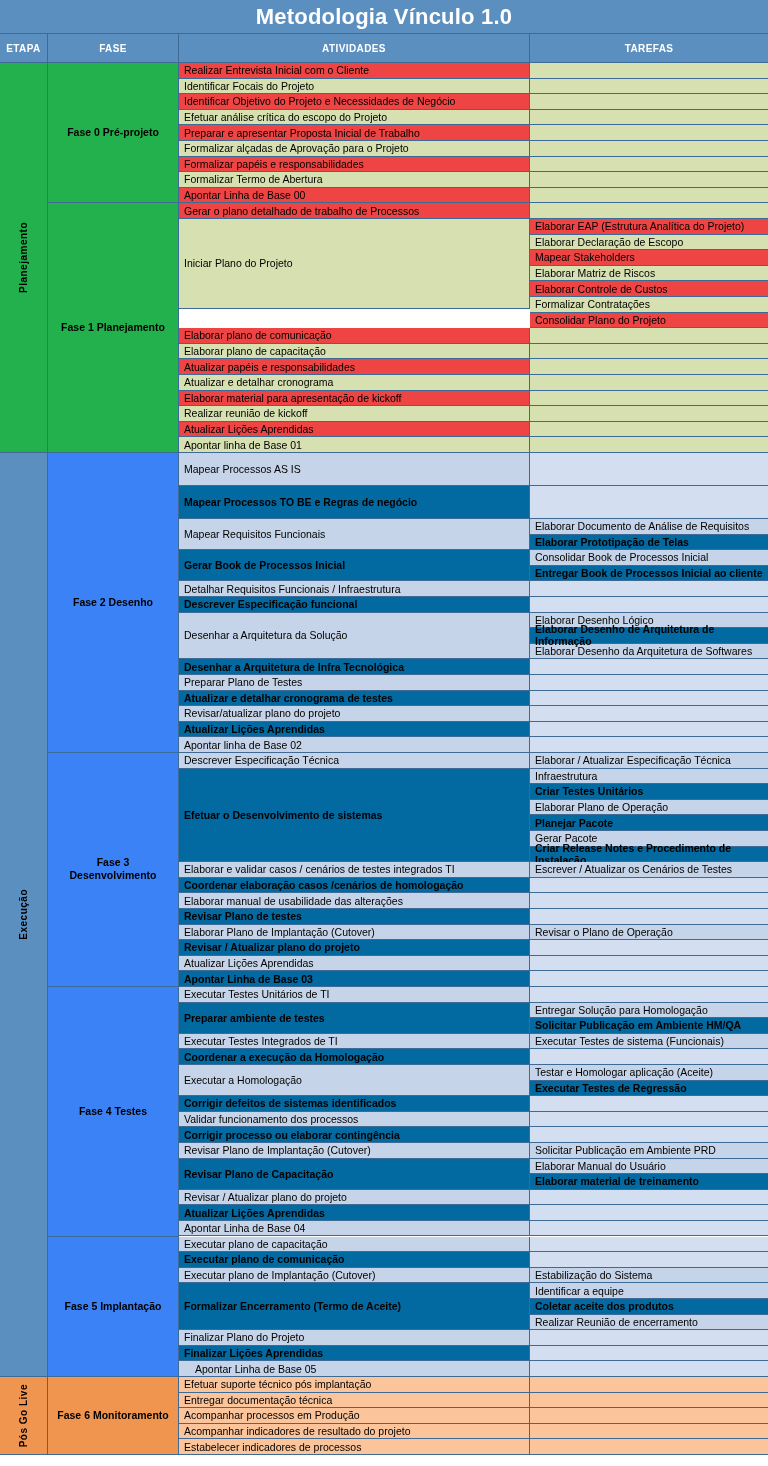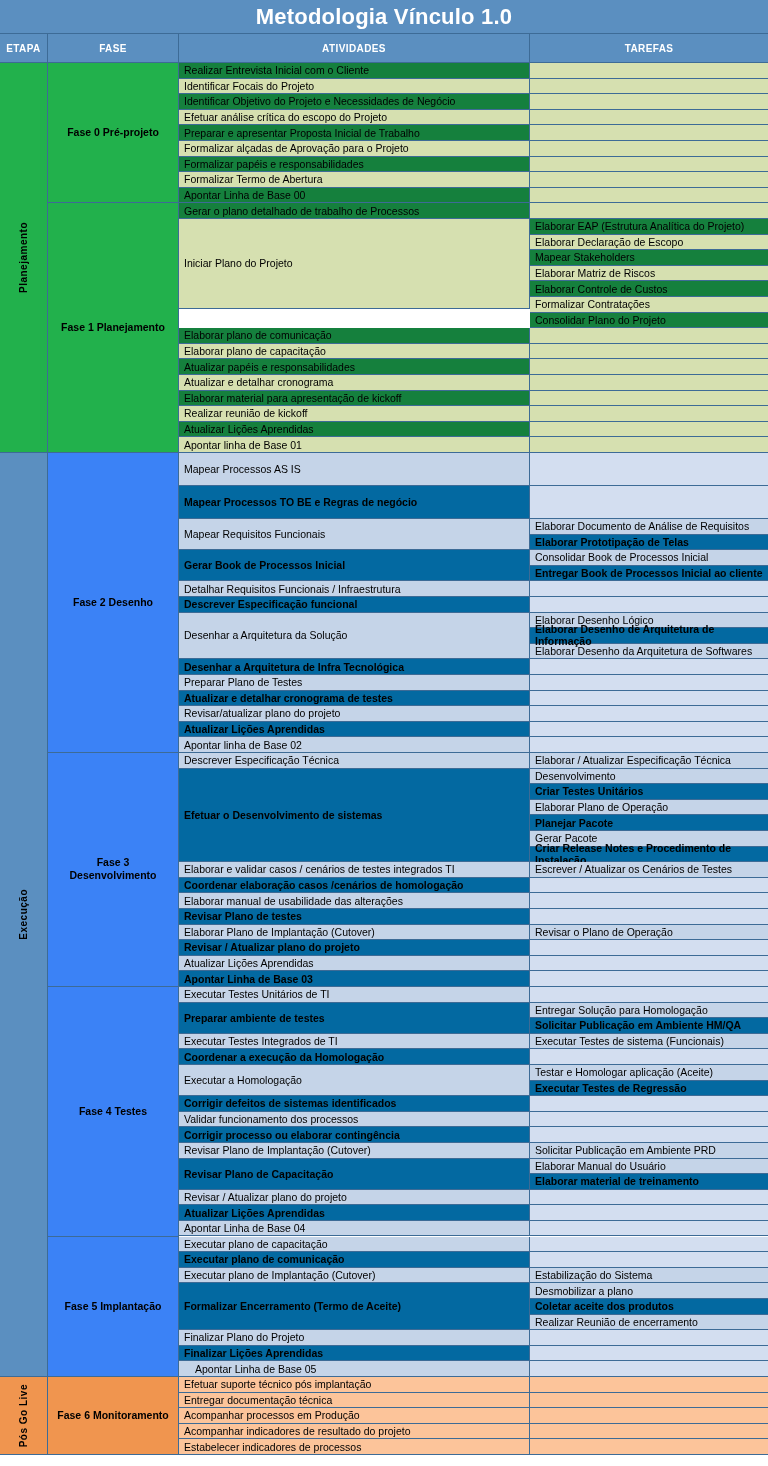--- a/index.html
+++ b/index.html
@@ -116,21 +116,21 @@
     font-size: 10.5px;
     color: #000;
     padding: 0 0 0 5px;
     display: flex;
     align-items: center;
     line-height: 1.15;
   }
   .sub-stack { width: 238px; }
   .sub-stack .cell-taref { width: 238px; }
 
-  .g-a { background: #15803d; text-align: right; }  
+  .g-a { background: #ef4444; text-align: right; }  
   .g-b { background: #d6e0b0; }
   .b-a { background: #c5d4e8; }  
   .b-b { background: #0369a1; font-weight: bold; }
   .o-a { background: #fcc49a; }  
   .empty-green { background: #d6e0b0; }
   .empty-blue  { background: #d3def0; }
   .empty-org   { background: #fcc49a; }
 </style>
 </head>
 <body>
@@ -382,21 +382,21 @@
             <div class="rows">
               <div class="row">
                 <div class="cell-ativ b-a" style="height: 15.6px;">Descrever Especificação Técnica</div>
                 <div class="sub-stack">
                   <div class="cell-taref b-a" style="height: 15.6px;">Elaborar / Atualizar Especificação Técnica</div>
                 </div>
               </div>
               <div class="row">
                 <div class="cell-ativ b-b" style="height: 93.6px;">Efetuar o Desenvolvimento de sistemas</div>
                 <div class="sub-stack">
-                  <div class="cell-taref b-a" style="height: 15.6px;">Desenvolvimento</div>
+                  <div class="cell-taref b-a" style="height: 15.6px;">Infraestrutura</div>
                   <div class="cell-taref b-b" style="height: 15.6px;">Criar Testes Unitários</div>
                   <div class="cell-taref b-a" style="height: 15.6px;">Elaborar Plano de Operação</div>
                   <div class="cell-taref b-b" style="height: 15.6px;">Planejar Pacote</div>
                   <div class="cell-taref b-a" style="height: 15.6px;">Gerar Pacote</div>
                   <div class="cell-taref b-b" style="height: 15.6px;">Criar Release Notes e Procedimento de Instalação</div>
                 </div>
               </div>
               <div class="row">
                 <div class="cell-ativ b-a" style="height: 15.6px;">Elaborar e validar casos / cenários de testes integrados TI</div>
                 <div class="sub-stack">
@@ -550,21 +550,21 @@
               </div>
               <div class="row">
                 <div class="cell-ativ b-a" style="height: 15.6px;">Executar plano de Implantação (Cutover)</div>
                 <div class="sub-stack">
                   <div class="cell-taref b-a" style="height: 15.6px;">Estabilização do Sistema</div>
                 </div>
               </div>
               <div class="row">
                 <div class="cell-ativ b-b" style="height: 46.8px;">Formalizar Encerramento (Termo de Aceite)</div>
                 <div class="sub-stack">
-                  <div class="cell-taref b-a" style="height: 15.6px;">Desmobilizar a plano</div>
+                  <div class="cell-taref b-a" style="height: 15.6px;">Identificar a equipe</div>
                   <div class="cell-taref b-b" style="height: 15.6px;">Coletar aceite dos produtos</div>
                   <div class="cell-taref b-a" style="height: 15.6px;">Realizar Reunião de encerramento</div>
                 </div>
               </div>
               <div class="row">
                 <div class="cell-ativ b-a" style="height: 15.6px;">Finalizar Plano do Projeto</div>
                 <div class="sub-stack">
                   <div class="cell-taref empty-blue" style="height: 15.6px;"></div>
                 </div>
               </div>

